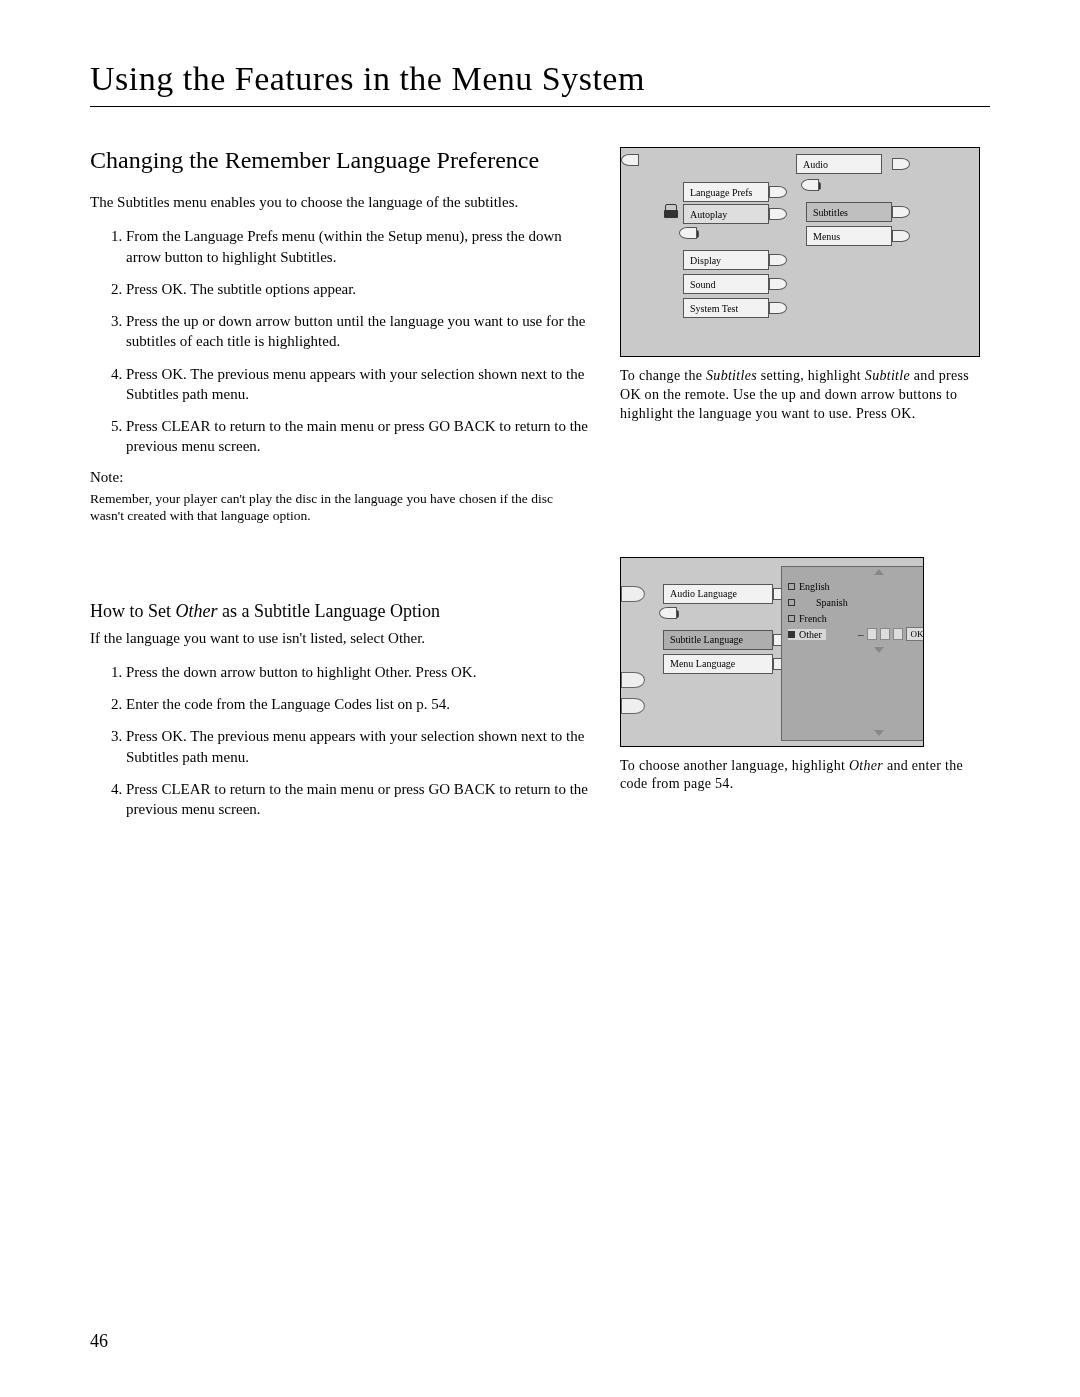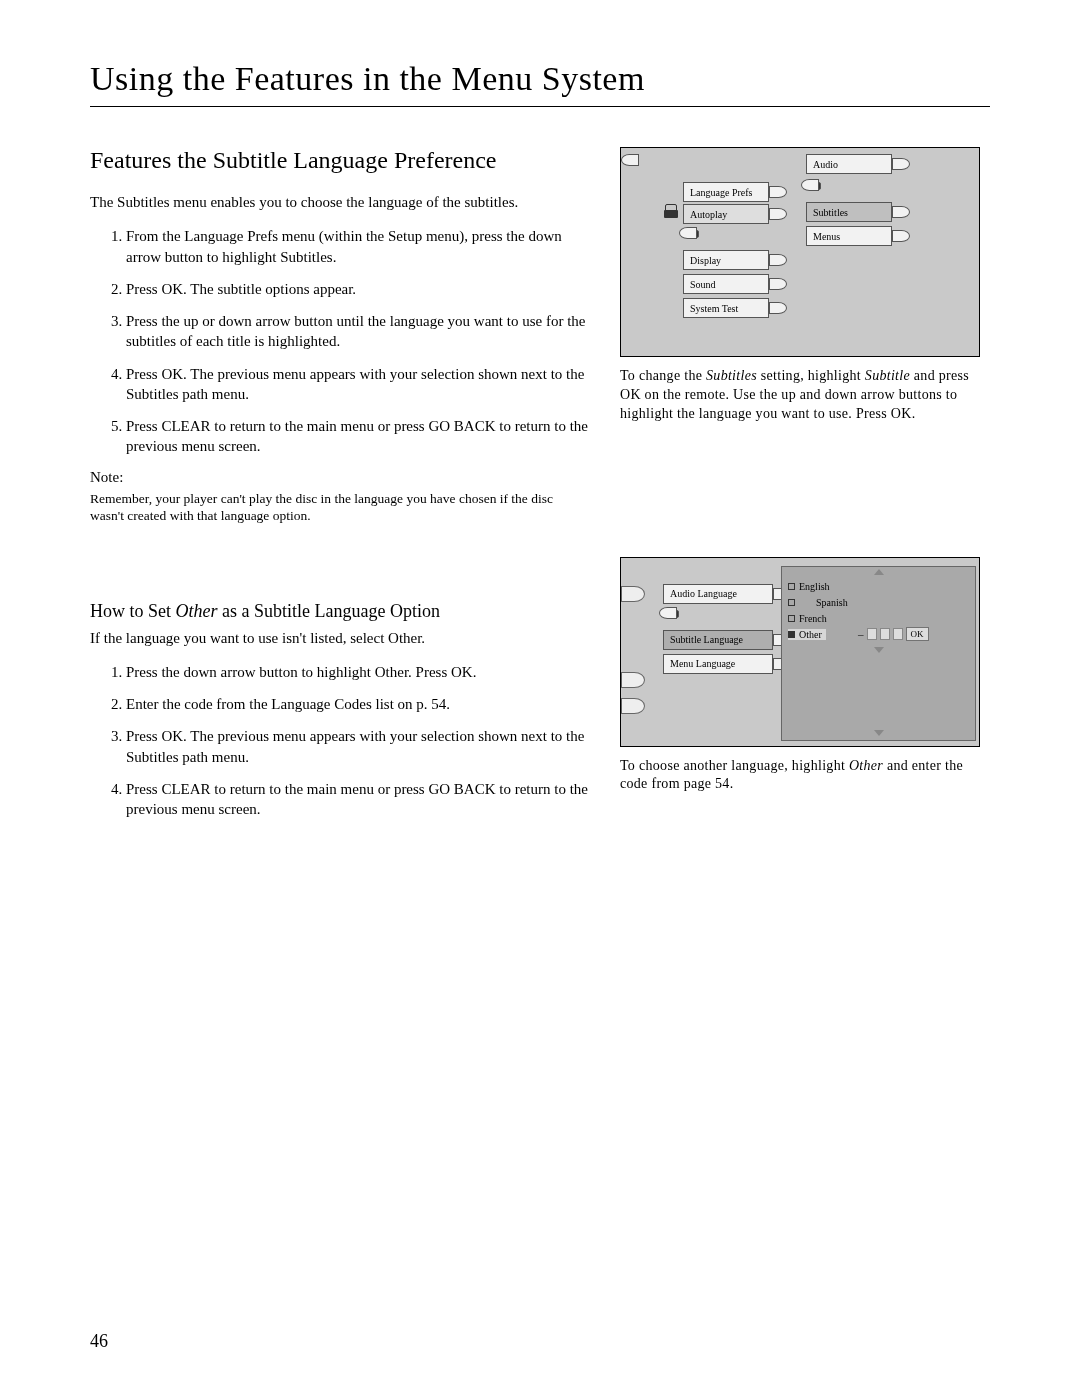--- a/index.html
+++ b/index.html
@@ -125,21 +125,21 @@
     position: absolute;
     bottom: -1px; left: -2px;
     width: 14px; height: 8px;
     background: #333;
     border-radius: 1px;
   }
 
   
   .fig2 {
     border: 1px solid #000;
-    width: 360px;
+    width: 304px;
     height: 190px;
     position: relative;
     background: #fff;
     overflow: hidden;
     margin-top: 2px;
   }
   .fig2-grey {
     position: absolute;
     inset: 0;
     background: #c9c9c9;
@@ -203,21 +203,21 @@
   }
 </style>
 </head>
 <body>
 
 <h1 class="page-title">Using the Features in the Menu System</h1>
 <hr class="hr">
 
 <div class="content-row">
   <div class="left-col">
-    <h2 class="section-heading">Features the Subtitle Language Preference</h2>
+    <h2 class="section-heading">Changing the Remember Language Preference</h2>
     <p class="intro">The Subtitles menu enables you to choose the language of the subtitles.</p>
     <ol class="steps">
       <li>From the Language Prefs menu (within the Setup menu), press the down arrow button to highlight Subtitles.</li>
       <li>Press OK. The subtitle options appear.</li>
       <li>Press the up or down arrow button until the language you want to use for the subtitles of each title is highlighted.</li>
       <li>Press OK. The previous menu appears with your selection shown next to the Subtitles path menu.</li>
       <li>Press CLEAR to return to the main menu or press GO BACK to return to the previous menu screen.</li>
     </ol>
     <p class="note-label">Note:</p>
     <p class="note-text">Remember, your player can't play the disc in the language you have chosen if the disc wasn't created with that language option.</p>
@@ -241,21 +241,21 @@
 
       <div class="tab" style="left:62px; top:102px; width:86px;">Display</div>
       <div class="connector-notch" style="left:148px; top:106px;"></div>
 
       <div class="tab" style="left:62px; top:126px; width:86px;">Sound</div>
       <div class="connector-notch" style="left:148px; top:130px;"></div>
 
       <div class="tab" style="left:62px; top:150px; width:86px;">System Test</div>
       <div class="connector-notch" style="left:148px; top:154px;"></div>
 
-      <div class="tab" style="left:185px; top:6px; width:86px;">Audio</div>
+      <div class="tab" style="left:175px; top:6px; width:86px;">Audio</div>
       <div class="connector-notch" style="left:271px; top:10px;"></div>
 
       <div class="dot-left" style="left:192px; top:34px;"></div>
       <div class="connector-notch left" style="left:180px; top:31px;"></div>
 
       <div class="tab hl" style="left:185px; top:54px; width:86px;">Subtitles</div>
       <div class="connector-notch" style="left:271px; top:58px;"></div>
 
       <div class="tab" style="left:185px; top:78px; width:86px;">Menus</div>
       <div class="connector-notch" style="left:271px; top:82px;"></div>

